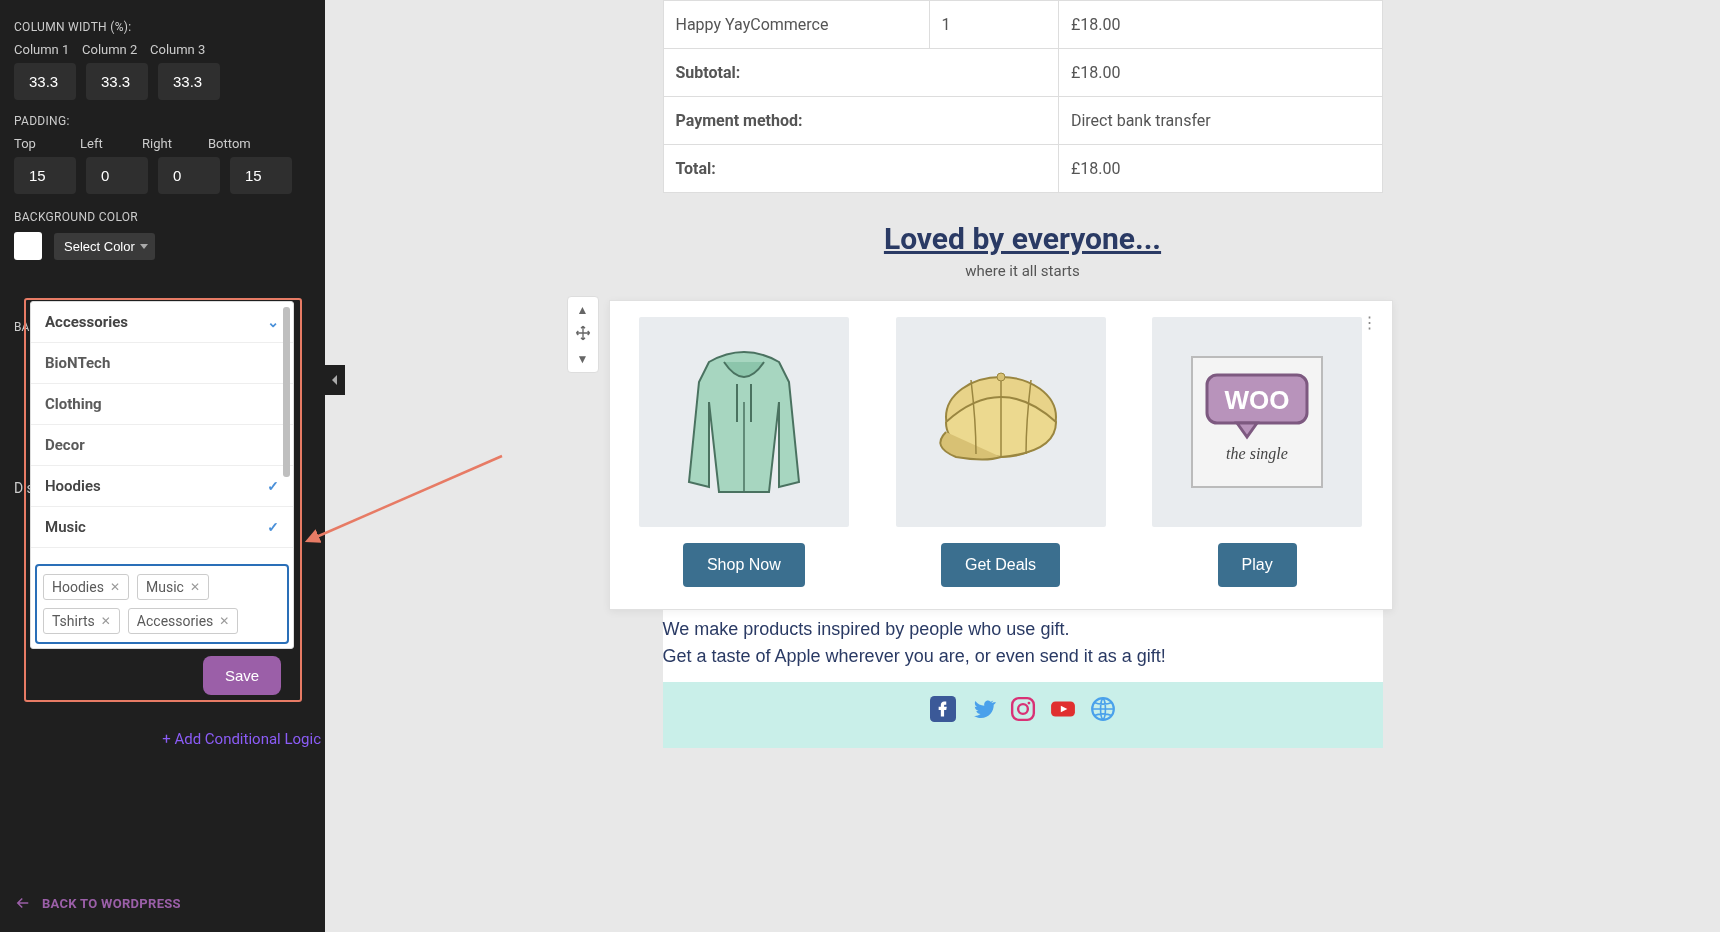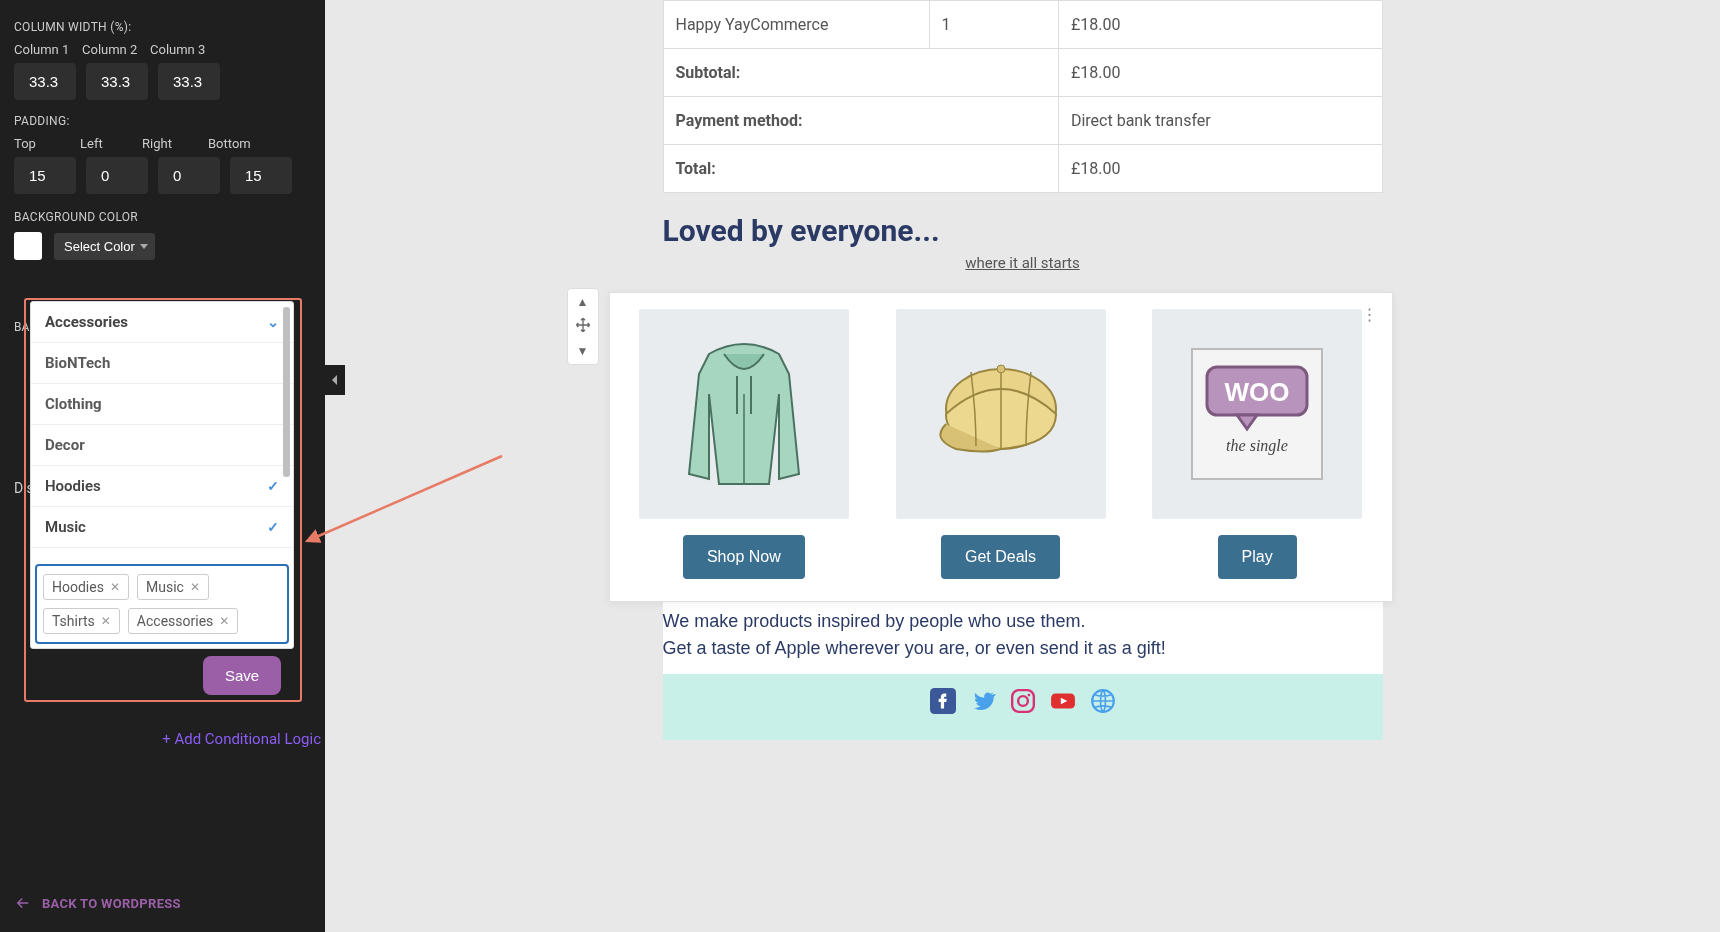--- a/index.html
+++ b/index.html
@@ -56,22 +56,22 @@
 
 .canvas { flex:1; background:#e8e8e8; position:relative; overflow:auto; }
 .email-wrap { width:720px; margin: 0 auto; position:relative; }
 
 
 .order-tbl { width:100%; border-collapse:collapse; background:#fff; margin-top:0;}
 .order-tbl td, .order-tbl th { border:1px solid #ddd; padding:14px 12px; font-size:16px; color:#555; text-align:left;}
 .order-tbl .lbl { font-weight:700; color:#555;}
 
 
-.loved-h { font-size:30px; font-weight:700; color:#2a3a64; margin-top:20px;}
-.loved-sub { text-align:center; font-size:15px; color:#555; margin-top:6px; margin-bottom:20px;text-decoration:underline;}
+.loved-h { text-align:center; font-size:30px; font-weight:700; color:#2a3a64; margin-top:28px;text-decoration:underline;}
+.loved-sub { text-align:center; font-size:15px; color:#555; margin-top:6px; margin-bottom:20px;}
 
 
 .prod-block-wrap { position:relative; margin-left:-54px; margin-right:-10px; }
 .prod-block { background:#fff; border:1px solid #e0e0e0; box-shadow:0 2px 8px rgba(0,0,0,.06); padding:16px 20px 22px; display:flex; gap:28px; position:relative;}
 .prod-col { flex:1; display:flex; flex-direction:column; align-items:center;}
 .prod-img { width:210px; height:210px; background:#e9ecef; display:flex; align-items:center; justify-content:center; border-radius:2px;}
 .prod-btn { margin-top:16px; background:#3b6f8f; color:#fff; border:none; padding:13px 24px; font-size:16px; border-radius:4px; cursor:pointer;}
 .dots-icon { position:absolute; right:14px; top:12px; color:#888; cursor:pointer;}
 
 
@@ -285,21 +285,21 @@
                 <path d="M55 76 l10 14 l10 -14 Z" fill="#b893bb" stroke="#7d5980" stroke-width="3"></path>
                 <text x="75" y="112" text-anchor="middle" font-family="cursive" font-size="16" fill="#444" font-style="italic">the single</text>
               </svg>
             </div>
             <button class="prod-btn">Play</button>
           </div>
         </div>
       </div>
 
       <div class="promo-text">
-        <div>We make products inspired by people who use them.</div>
+        <div>We make products inspired by people who use gift.</div>
         <div>Get a taste of Apple wherever you are, or even send it as a gift!</div>
       </div>
 
       <div class="social-bar">
         <svg class="soc-ic" viewBox="0 0 24 24">
             <rect width="24" height="24" rx="4" fill="#3b5998"></rect>
             <path d="M13 8h2V5h-2c-1.7 0-3 1.3-3 3v2H8v3h2v6h3v-6h2l.5-3H13V8.5c0-.3.2-.5.5-.5" fill="#fff"></path>
           </svg>
         <svg class="soc-ic" viewBox="0 0 24 24">
             <path d="M22 5.8c-.7.3-1.5.5-2.3.6.8-.5 1.5-1.3 1.8-2.2-.8.5-1.7.8-2.6 1-1.5-1.6-4-1.3-5.2.6-.6 1-.8 2.1-.5 3.2-3.3-.2-6.3-1.7-8.2-4.4-1.1 1.9-.5 4.3 1.3 5.5-.7 0-1.3-.2-1.9-.5 0 2 1.4 3.7 3.3 4.1-.6.2-1.2.2-1.9.1.5 1.7 2.1 2.8 3.9 2.9-1.7 1.3-3.9 2-6 1.7 1.9 1.2 4.1 1.9 6.4 1.9 7.7 0 12-6.4 11.8-12.2.8-.6 1.5-1.3 2.1-2.3z" fill="#4aa1eb"></path>

